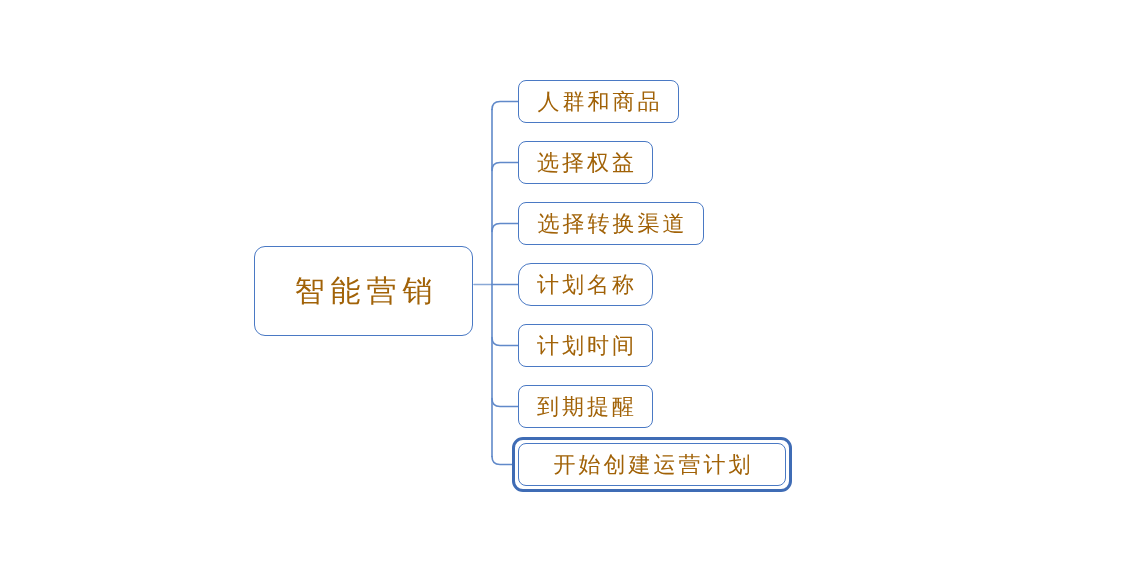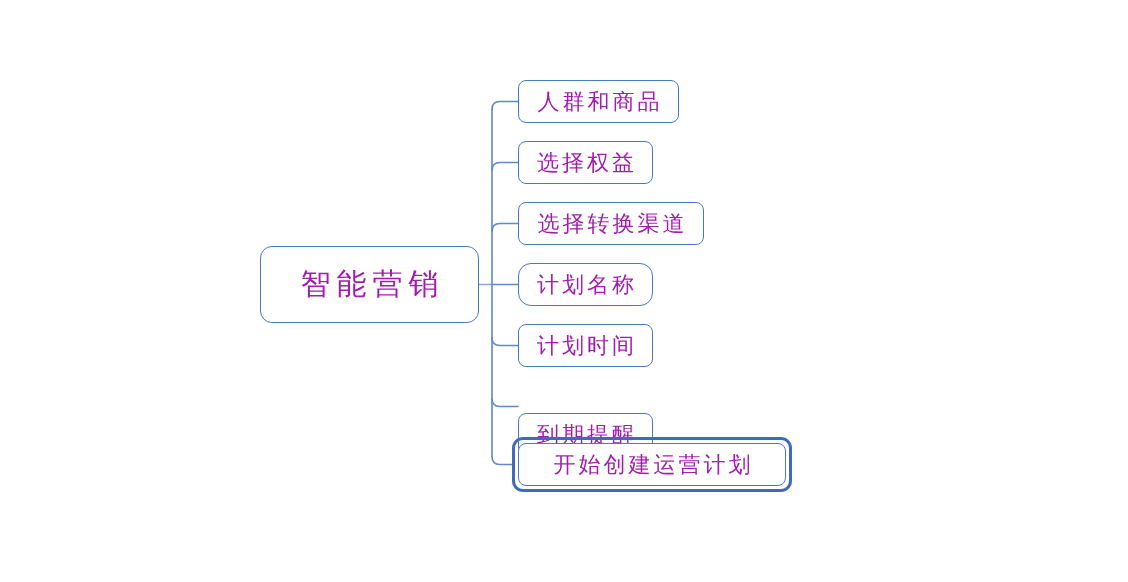--- a/index.html
+++ b/index.html
@@ -24,21 +24,21 @@
   }
   .node {
     position: absolute;
     box-sizing: border-box;
     display: flex;
     align-items: center;
     justify-content: center;
     background: #ffffff;
     border: 1.4px solid #4a79c4;
     border-radius: 8px;
-    color: #a21caf;
+    color: #a16207;
     white-space: nowrap;
     cursor: pointer;
   }
   .node.root {
     border-radius: 12px;
     border-width: 1.6px;
     font-size: 30px;
     letter-spacing: 6px;
     padding-left: 6px; 
   }
@@ -68,22 +68,22 @@
       <path d="M 492 109.5 V 456.5" fill="none" stroke="#6089c9" stroke-width="1.6" stroke-linecap="round"></path>
       <path d="M 518 101.5 H 500 Q 492 101.5 492 109.5" fill="none" stroke="#6089c9" stroke-width="1.6" stroke-linecap="round"></path>
       <path d="M 518 162.5 H 500 Q 492 162.5 492 170.5" fill="none" stroke="#6089c9" stroke-width="1.6" stroke-linecap="round"></path>
       <path d="M 518 223.5 H 500 Q 492 223.5 492 231.5" fill="none" stroke="#6089c9" stroke-width="1.6" stroke-linecap="round"></path>
       <path d="M 518 284.5 H 492" fill="none" stroke="#6089c9" stroke-width="1.6" stroke-linecap="round"></path>
       <path d="M 518 345.5 H 500 Q 492 345.5 492 337.5" fill="none" stroke="#6089c9" stroke-width="1.6" stroke-linecap="round"></path>
       <path d="M 518 406.5 H 500 Q 492 406.5 492 398.5" fill="none" stroke="#6089c9" stroke-width="1.6" stroke-linecap="round"></path>
       <path d="M 512 464.5 H 500 Q 492 464.5 492 456.5" fill="none" stroke="#6089c9" stroke-width="1.6" stroke-linecap="round"></path>
     </svg>
   <div id="node-layer">
-      <div class="node root" style="left: 260px; top: 246px; width: 219px; height: 77px;">智能营销</div>
+      <div class="node root" style="left: 254px; top: 246px; width: 219px; height: 90px; border-radius: 11px;">智能营销</div>
       <div class="node child" style="left: 518px; top: 80px; width: 161px; height: 43px;">人群和商品</div>
       <div class="node child" style="left: 518px; top: 141px; width: 135px; height: 43px;">选择权益</div>
       <div class="node child" style="left: 518px; top: 202px; width: 186px; height: 43px; text-align: right;">选择转换渠道</div>
       <div class="node child" style="left: 518px; top: 263px; width: 135px; height: 43px; border-radius: 13px;">计划名称</div>
       <div class="node child" style="left: 518px; top: 324px; width: 135px; height: 43px; font-family: Liberation Mono, monospace;">计划时间</div>
-      <div class="node child" style="left: 518px; top: 385px; width: 135px; height: 43px; margin-top: 28px;">到期提醒</div>
+      <div class="node child" style="left: 518px; top: 385px; width: 135px; height: 43px;">到期提醒</div>
       <div class="node child selected" style="left: 518px; top: 443px; width: 268px; height: 43px;">开始创建运营计划</div>
     </div>
 </div>
 
 </body></html>

